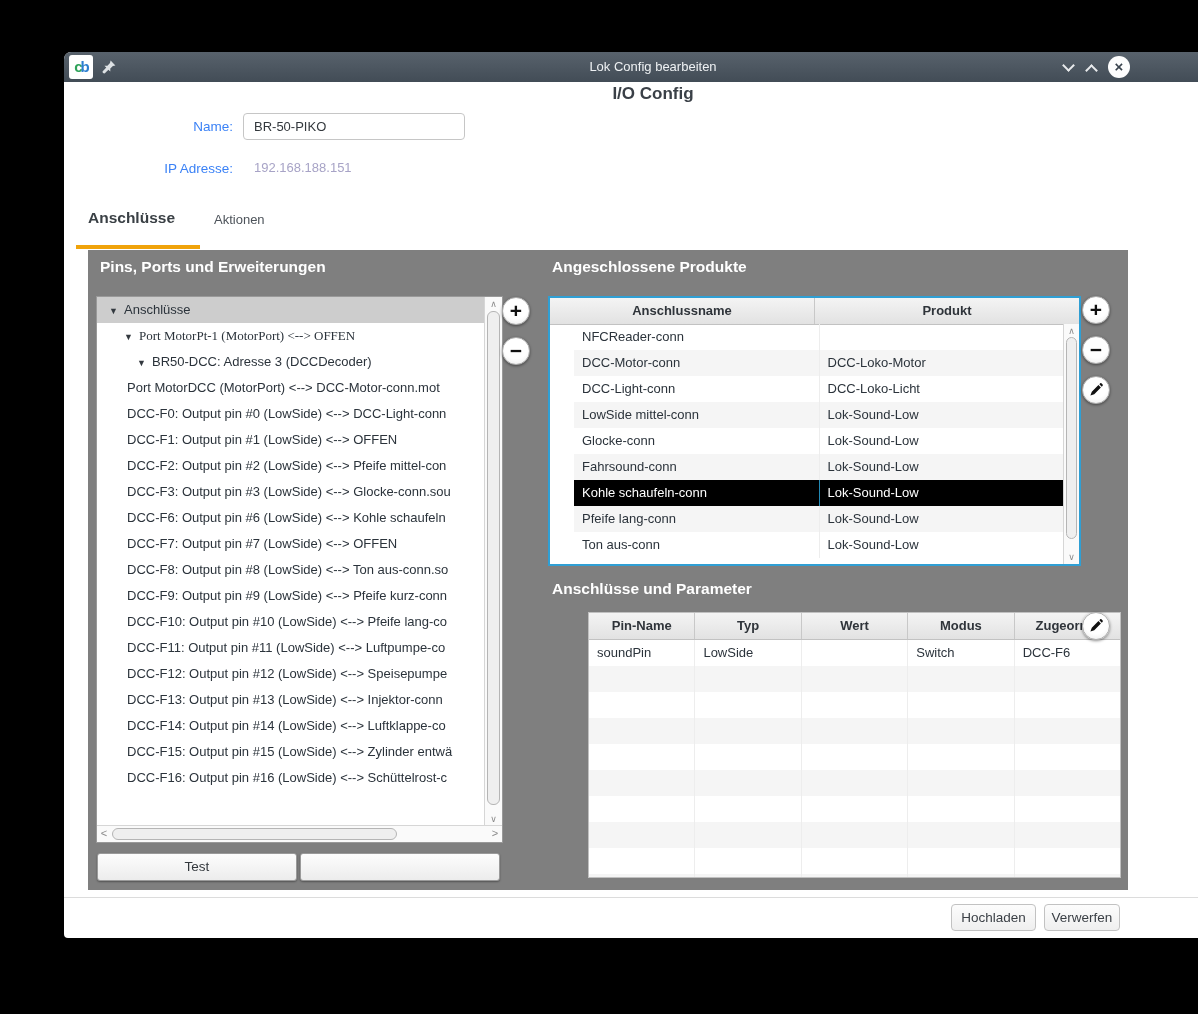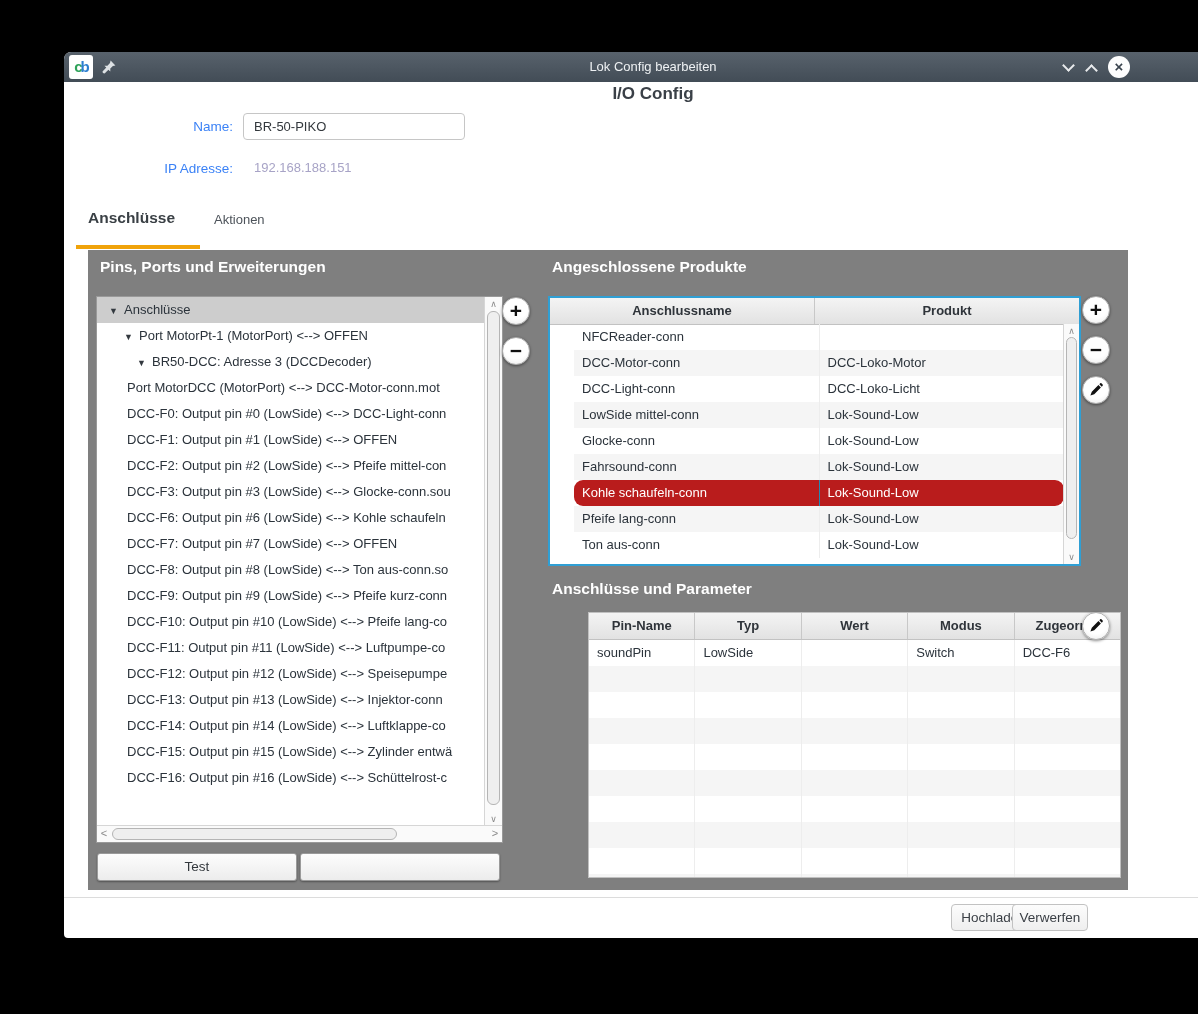--- a/index.html
+++ b/index.html
@@ -57,21 +57,21 @@
   .panel-title{position:absolute;left:12px;top:8px;color:#fff;font-size:15.5px;font-weight:bold;}
   
   .tree-box{
     position:absolute;left:8px;top:46px;width:405px;height:545px;background:#fff;border:1px solid #999;
     overflow:hidden;
   }
   .tree-rows{position:absolute;left:0;top:0;right:17px;bottom:16px;overflow:hidden;}
   .tree-row{height:26px;line-height:26px;font-size:13px;color:#2b333b;white-space:nowrap;overflow:hidden;}
   .tree-row.sel{background:#cdcdcd;}
   .tree-row .arr{display:inline-block;width:15px;font-size:9px;color:#33393f;}
-  .lvl0{padding-left:12px;} .lvl1{padding-left:27px;} .lvl2{padding-left:40px;} .lvl3{padding-left:30px;}
+  .lvl0{padding-left:12px;} .lvl1{padding-left:27px;font-family:Liberation Serif, serif;} .lvl2{padding-left:40px;} .lvl3{padding-left:30px;}
   
   .vscroll{position:absolute;top:0;right:0;width:17px;background:#fafafa;border-left:1px solid #d6d6d6;}
   .tree-box .vscroll{bottom:16px;}
   .vthumb{position:absolute;left:2px;right:2px;background:#efefef;border:1px solid #b5b5b5;border-radius:6px;}
   .sb-arrow{position:absolute;width:100%;text-align:center;color:#8a8a8a;font-size:9px;line-height:12px;}
   .hscroll{position:absolute;left:0;right:0;bottom:0;height:16px;background:#fafafa;border-top:1px solid #d6d6d6;}
   .hthumb{position:absolute;top:2px;bottom:2px;background:#efefef;border:1px solid #b5b5b5;border-radius:6px;}
   .hs-ar{position:absolute;top:0;height:16px;line-height:15px;color:#8a8a8a;font-size:11px;width:14px;text-align:center;}
   
   .cbtn{
@@ -88,21 +88,21 @@
   }
   
   .tbl{position:absolute;background:#fff;overflow:hidden;}
   .tbl.products{left:8px;top:46px;width:529px;height:266px;border:2px solid #2f9fd4;}
   .tbl.params{left:8px;top:362px;width:531px;height:264px;border:1px solid #c0c0c0;margin-left:40px;}
   .thead{display:flex;height:26px;background:linear-gradient(#f4f4f4,#e2e2e2);border-bottom:1px solid #c2c2c2;}
   .th{flex:1;font-size:13px;font-weight:bold;color:#2f343a;text-align:center;line-height:25px;border-right:1px solid #c8c8c8;overflow:hidden;}
   .th:last-child{border-right:none;}
   .trow{display:flex;height:26px;}
   .trow.alt{background:#f5f5f5;}
-  .trow.sel{background:#b91c1c;border-radius:9px;}
+  .trow.sel{background:#000000;}
   .trow.sel .td{color:#fff;border-right-color:#2289b4;}
   .td{flex:1;font-size:13px;color:#2b333b;line-height:26px;padding-left:8px;white-space:nowrap;overflow:hidden;border-right:1px solid #ededed;box-sizing:border-box;}
   .td:last-child{border-right:none;}
   .products .tbody{position:absolute;left:0;top:26px;right:15px;bottom:0;padding-left:24px;}
   .products .vscroll{width:15px;top:26px;bottom:0;}
   
   .footer-line{position:absolute;left:0;right:0;top:845px;height:1px;background:#dcdcdc;}
   .fbtn{
     position:absolute;top:852px;height:27px;background:linear-gradient(#fcfcfc,#efefef);
     border:1px solid #c2c2c2;border-radius:4px;font-size:13.5px;color:#3a3f45;text-align:center;line-height:25px;box-sizing:border-box;
@@ -327,15 +327,15 @@
 
     <div class="cbtn" style="left:542px;top:362px;">
       <svg width="14" height="14" viewBox="0 0 20 20">
           <path fill="#111" d="M2 18 L4 12.5 L13.5 3 L17 6.5 L7.5 16 Z M14.8 1.8 L18.2 5.2 L19.5 3.9 C20 3.4 20 2.8 19.5 2.3 L17.7 0.5 C17.2 0 16.6 0 16.1 0.5 Z"></path>
         </svg>
     </div>
   </div>
 
   <div class="footer-line"></div>
   <div class="fbtn" style="left:887px;width:85px;">Hochladen</div>
-  <div class="fbtn" style="left:948px;width:76px;">Verwerfen</div>
+  <div class="fbtn" style="left:980px;width:76px;">Verwerfen</div>
 
 </div>
 
 </body></html>

